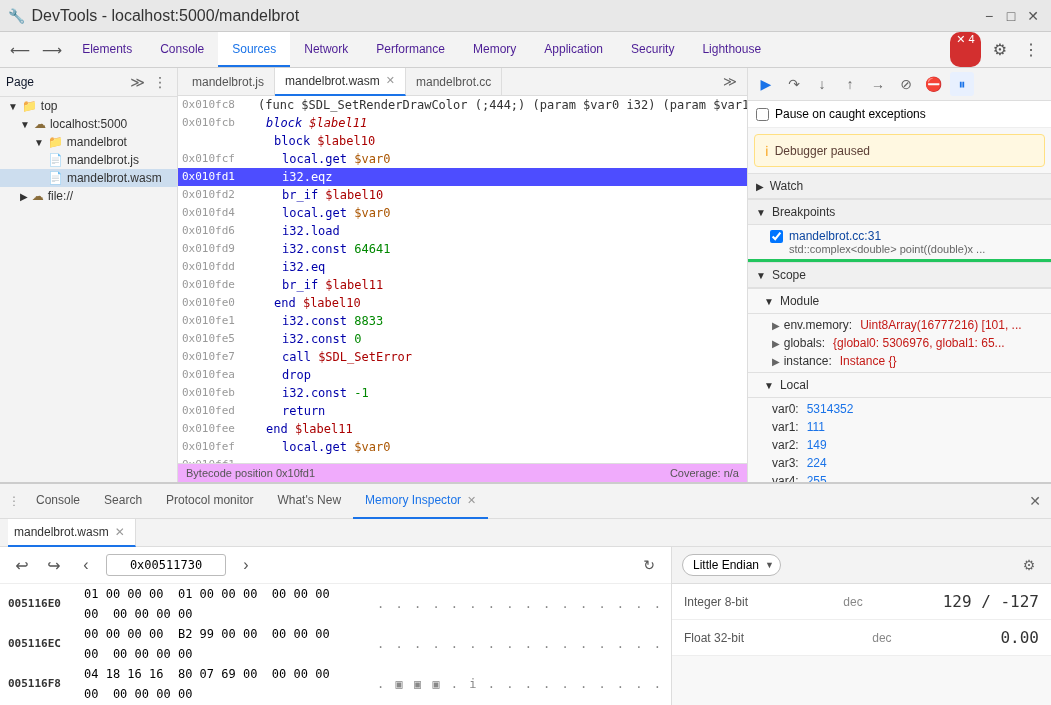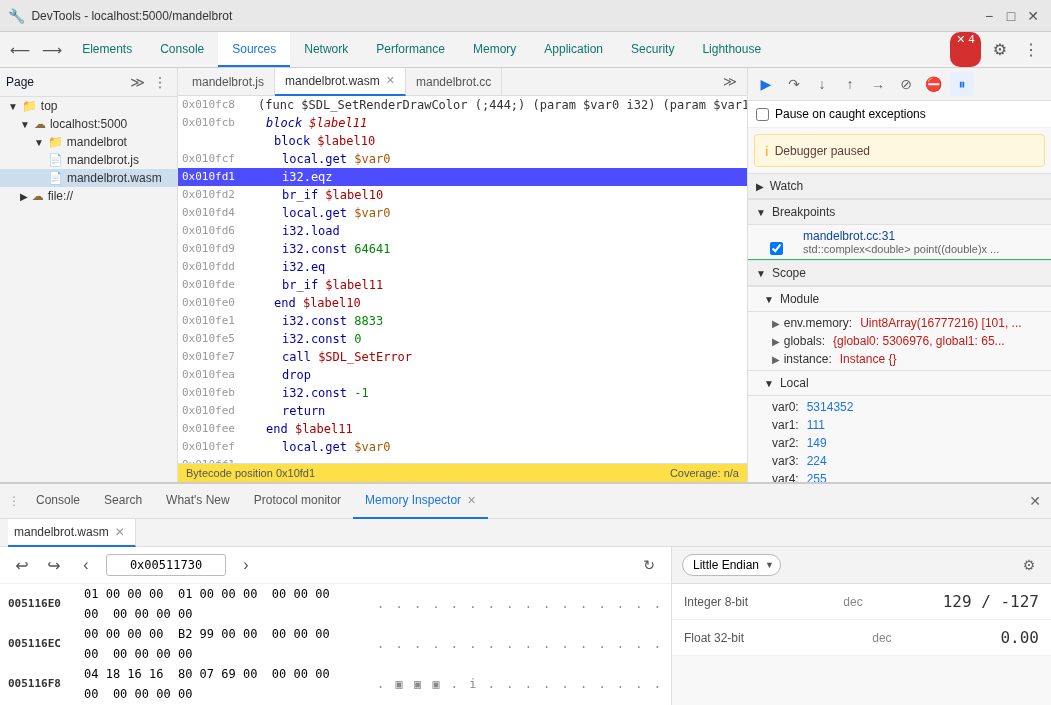--- a/index.html
+++ b/index.html
@@ -8,21 +8,21 @@
     
     #titlebar {
       background: #e8e8e8;
       height: 32px;
       display: flex;
       align-items: center;
       padding: 0 8px;
       border-bottom: 1px solid #ccc;
       user-select: none;
     }
-    #titlebar .title { font-size: 12px; color: #333; flex: 1; }
+    #titlebar .title { font-size: 16px; color: #333; flex: 1; }
     #titlebar .win-btns { display: flex; gap: 2px; }
     #titlebar .win-btn {
       width: 20px; height: 20px;
       display: flex; align-items: center; justify-content: center;
       font-size: 14px; cursor: pointer; color: #555;
       background: transparent;
       border: none;
     }
 
     
@@ -41,21 +41,21 @@
       cursor: pointer;
       color: #555;
       font-size: 14px;
       display: flex; align-items: center;
     }
     .devtools-tab {
       padding: 0 14px;
       display: flex; align-items: center;
       cursor: pointer;
       font-size: 12px;
-      color: #0f766e;
+      color: #4c1d95;
       border-bottom: 2px solid transparent;
       white-space: nowrap;
     }
     .devtools-tab.active { color: #1a73e8; border-bottom: 2px solid #1a73e8; background: white; }
 
     #devtools-tabs .spacer { flex: 1; }
     #devtools-tabs .error-badge {
       background: #d32f2f; color: white;
       border-radius: 10px; padding: 1px 6px;
       font-size: 11px; margin-right: 4px;
@@ -170,21 +170,21 @@
     .code-line .kw { color: #0000aa; }
     .code-line .var { color: #aa5500; }
     .code-line .num { color: #008800; }
     .code-line .label-ref { color: #aa0000; }
 
     #code-status {
       border-top: 1px solid #ddd;
       padding: 3px 8px;
       font-size: 11px;
       color: #555;
-      background: #fde047;
+      background: #f0abfc;
       display: flex;
       justify-content: space-between;
     }
 
     
     #right-panel {
       width: 303px;
       background: #f8f8f8;
       overflow-y: auto;
       font-size: 12px;
@@ -239,24 +239,24 @@
       border-bottom: 1px solid #e0e0e0;
       cursor: pointer;
       font-size: 12px;
       font-weight: 500;
       color: #333;
     }
     .section-header .arrow { margin-right: 6px; font-size: 10px; }
 
     .breakpoint-item {
       display: flex;
-      align-items: flex-end;
+      align-items: flex-start;
       padding: 4px 8px 4px 22px;
-      gap: 20px;
-      border-bottom: 1px solid #22c55e;
+      gap: 6px;
+      border-bottom: 3px solid #22c55e;
     }
     .breakpoint-item input[type=checkbox] { margin-top: 1px; }
     .breakpoint-item .bp-file { color: #0d47a1; }
     .breakpoint-item .bp-detail { color: #666; font-size: 11px; }
 
     .scope-tree { padding: 2px 0; }
     .scope-item {
       padding: 2px 8px 2px 12px;
       display: flex;
       align-items: center;
@@ -750,22 +750,22 @@
       </div>
     </div>
 
   </div>
 
   <div id="bottom-panel">
     <div id="bottom-tabs">
       <span class="drag-handle">⋮</span>
       <div class="bottom-tab">Console</div>
       <div class="bottom-tab">Search</div>
+      <div class="bottom-tab">Protocol monitor</div>
       <div class="bottom-tab">What's New</div>
-      <div class="bottom-tab">Protocol monitor</div>
       <div class="bottom-tab active">
         <span>Memory Inspector</span>
         <span class="close-x">✕</span>
       </div>
       <button class="close-all">✕</button>
     </div>
 
     <div id="memory-content">
       <div id="memory-file-tab">
         <div class="memory-file-tab-item">

